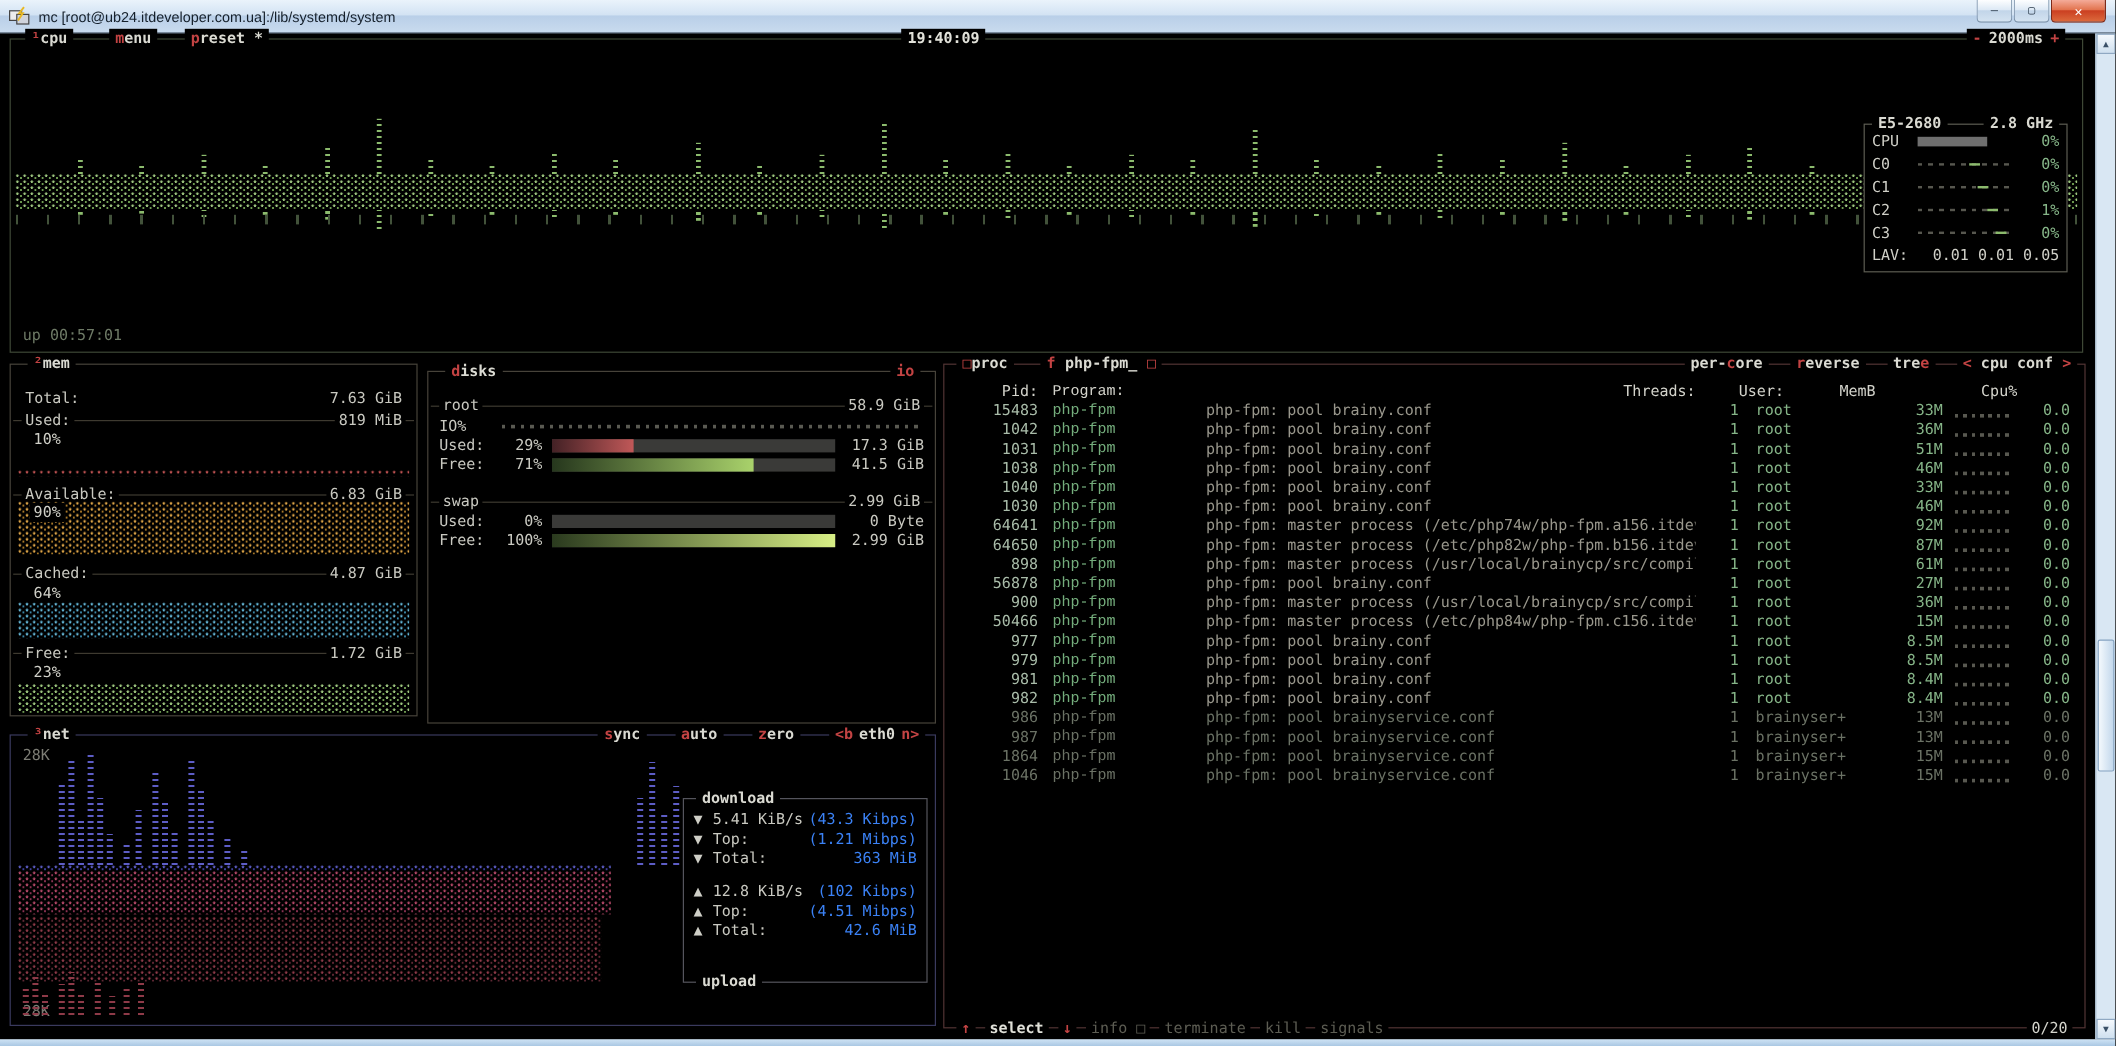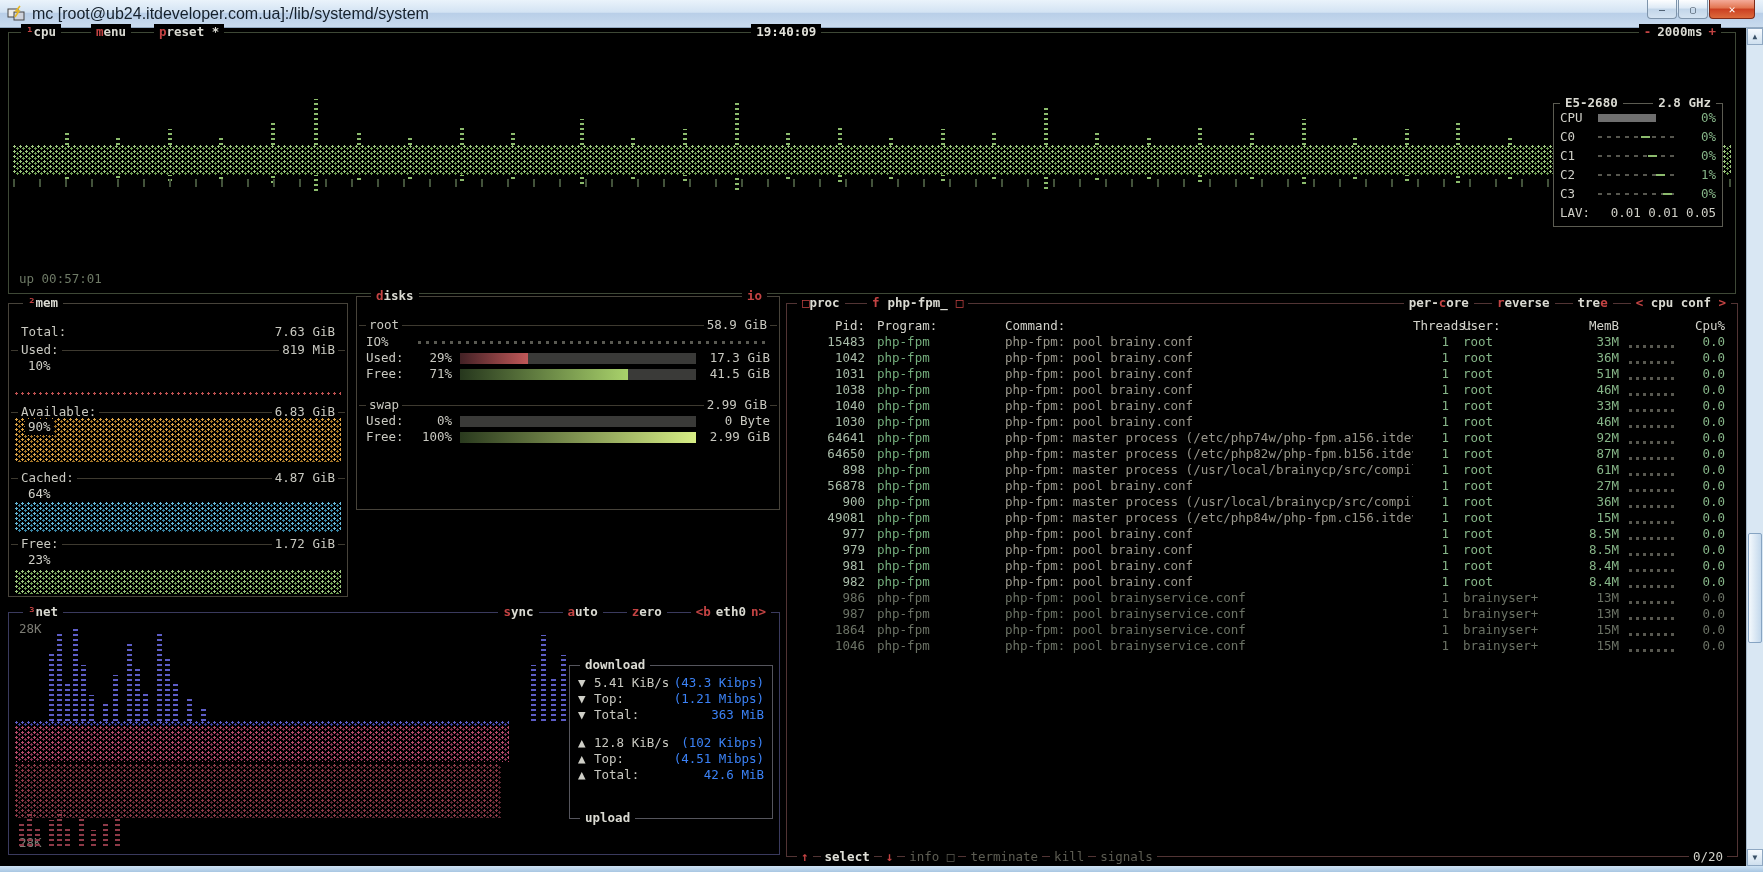--- a/index.html
+++ b/index.html
@@ -3,34 +3,34 @@
 <meta charset="utf-8">
 <style>
   html,body{margin:0;padding:0;background:#444;}
   .window{position:relative;width:1763px;height:872px;background:#000;overflow:hidden;
           font-family:"DejaVu Sans Mono",monospace;}
   
   .titlebar{position:absolute;left:0;top:0;width:100%;height:28px;
     background:linear-gradient(180deg,#eaf3fb 0%,#d3e3f3 45%,#b9cfe8 50%,#c9dbee 100%);
     border-bottom:1px solid #93aac2;display:flex;align-items:center;box-sizing:border-box;padding-left:7px;}
   .app-icon{width:18px;height:18px;margin-right:7px;flex:0 0 auto;}
-  .title-text{font-family:"Liberation Sans",sans-serif;font-size:16px;color:#15202b;}
+  .title-text{font-family:"Liberation Sans",sans-serif;font-size:12px;color:#15202b;}
   .win-btns{position:absolute;right:8px;top:0;display:flex;gap:1px;}
   .wbtn{width:30px;height:19px;border:1px solid #7e94ab;border-top:none;border-radius:0 0 4px 4px;
     background:linear-gradient(180deg,#fdfeff,#dde9f5 45%,#c2d5e9 50%,#d4e3f1);
     display:flex;align-items:center;justify-content:center;font-size:10px;color:#2a3a4a;box-sizing:border-box;}
   .wbtn.close{width:46px;background:linear-gradient(180deg,#f4ab99,#e2744f 45%,#cb3f21 50%,#dc6a3c);
     color:#fff;border-color:#7e2a18;font-size:11px;font-weight:bold;}
   
   .terminal{position:absolute;left:0;top:28px;width:1746px;height:838px;background:#000;
     font-size:12.5px;line-height:16px;color:#c9c9c1;}
   .box{position:absolute;border:1px solid;box-sizing:border-box;background:#000;}
   .cpu-box{left:8px;top:4px;width:1728px;height:262px;border-color:#3e4836;}
   .mem-box{left:8px;top:275px;width:340px;height:294px;border-color:#47433a;}
-  .disks-box{left:356px;top:268px;width:424px;height:214px;border-color:#47433a;}
+  .disks-box{left:356px;top:281px;width:424px;height:294px;border-color:#47433a;}
   .net-box{left:8px;top:584px;width:772px;height:243px;border-color:#3a3a5e;}
   .proc-box{left:786px;top:275px;width:952px;height:554px;border-color:#523434;}
   .chip{position:absolute;top:-9px;background:#000;padding:0 5px;font-weight:bold;color:#dadad2;white-space:nowrap;}
   .chip .hot{color:#c34343;}
   .chiprow{position:absolute;top:-9px;display:flex;gap:24px;}
   .chiprow .chip{position:static;}
   
   .dots{background-size:6px 5px;}
   .d-green{background-image:radial-gradient(circle at 1.5px 1.5px,#9cc47e 1.1px,transparent 1.2px),radial-gradient(circle at 4.5px 3.5px,#6f9e52 1px,transparent 1.1px);}
   .d-orange{background-image:radial-gradient(circle at 1.5px 1.5px,#dca448 1.1px,transparent 1.2px),radial-gradient(circle at 4.5px 3.5px,#a87828 1px,transparent 1.1px);}
@@ -97,21 +97,21 @@
   .net-uspikes .spike{width:5px;background:repeating-linear-gradient(0deg,#8e3a48 0 2px,transparent 2px 5px);}
   
   .proc-head,.prow{display:grid;grid-template-columns:70px 12px 128px 1fr 36px 14px 100px 56px 62px 44px;
     padding:0 12px 0 8px;height:16px;align-items:center;white-space:nowrap;}
   .proc-head{position:absolute;left:0;right:0;top:14px;color:#d3d3cb;}
   .proc-rows{position:absolute;left:0;right:0;top:30px;}
   .h-pid,.c-pid{text-align:right;}
   .h-thr,.c-thr{text-align:right;}
   .h-mem,.c-mem{text-align:right;}
   .h-cpu,.c-cpu{text-align:right;}
-  .h-prog,.c-prog{grid-column:3;}
+  .h-prog,.c-prog{grid-column:3;font-family:Liberation Mono, monospace;}
   .c-pid{color:#a9bca9;}
   .c-prog{color:#74ad7c;}
   .c-cmd{color:#99978c;overflow:hidden;}
   .c-thr,.c-user,.c-mem,.c-cpu{color:#86b588;}
   .c-graph{height:8px;margin:4px 6px 0 10px;
     background:repeating-linear-gradient(90deg,#585850 0 3px,transparent 3px 7px) 0 100%/100% 3px no-repeat;}
   .prow.dim .c-pid,.prow.dim .c-prog,.prow.dim .c-cmd,.prow.dim .c-thr,
   .prow.dim .c-user,.prow.dim .c-mem,.prow.dim .c-cpu{color:#6b7265;}
   .proc-footer{position:absolute;left:0;right:0;bottom:-9px;display:flex;align-items:center;padding:0 10px;gap:8px;}
   .proc-footer span{background:#000;padding:0 4px;}
@@ -464,21 +464,20 @@
         <span class="chip"><span>per-</span><span class="hot">c</span><span>ore</span></span>
         <span class="chip"><span class="hot">r</span><span>everse</span></span>
         <span class="chip"><span>tre</span><span class="hot">e</span><span></span></span>
         <span class="chip"><span class="hot">&lt;</span><span> cpu conf </span><span class="hot">&gt;</span></span>
       </div>
 
       <div class="proc-head">
         <span class="h-pid">Pid:</span>
           <span></span>
         <span class="h-prog">Program:</span>
-        <span>Command:</span>
         <span class="h-thr">Threads:</span>
           <span></span>
         <span>User:</span>
         <span class="h-mem">MemB</span>
           <span></span>
         <span class="h-cpu">Cpu%</span>
       </div>
       <div class="proc-rows">
           <div class="prow">
             <span class="c-pid">15483</span>
@@ -606,21 +605,21 @@
             <span class="c-prog">php-fpm</span>
             <span class="c-cmd">php-fpm: master process (/usr/local/brainycp/src/compile</span>
             <span class="c-thr">1</span>
             <span></span>
             <span class="c-user">root</span>
             <span class="c-mem">36M</span>
             <span class="c-graph"></span>
             <span class="c-cpu">0.0</span>
           </div>
           <div class="prow">
-            <span class="c-pid">49081</span>
+            <span class="c-pid">50466</span>
             <span></span>
             <span class="c-prog">php-fpm</span>
             <span class="c-cmd">php-fpm: master process (/etc/php84w/php-fpm.c156.itdeve</span>
             <span class="c-thr">1</span>
             <span></span>
             <span class="c-user">root</span>
             <span class="c-mem">15M</span>
             <span class="c-graph"></span>
             <span class="c-cpu">0.0</span>
           </div>

